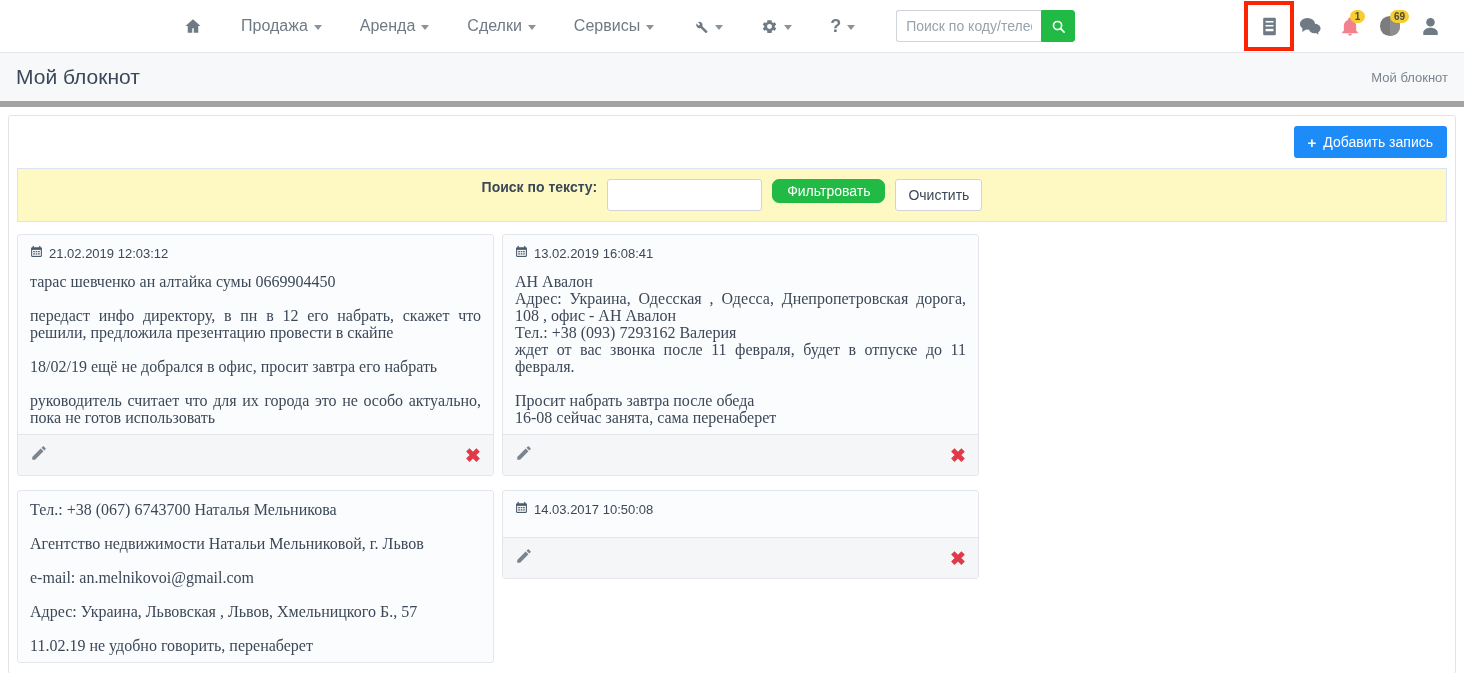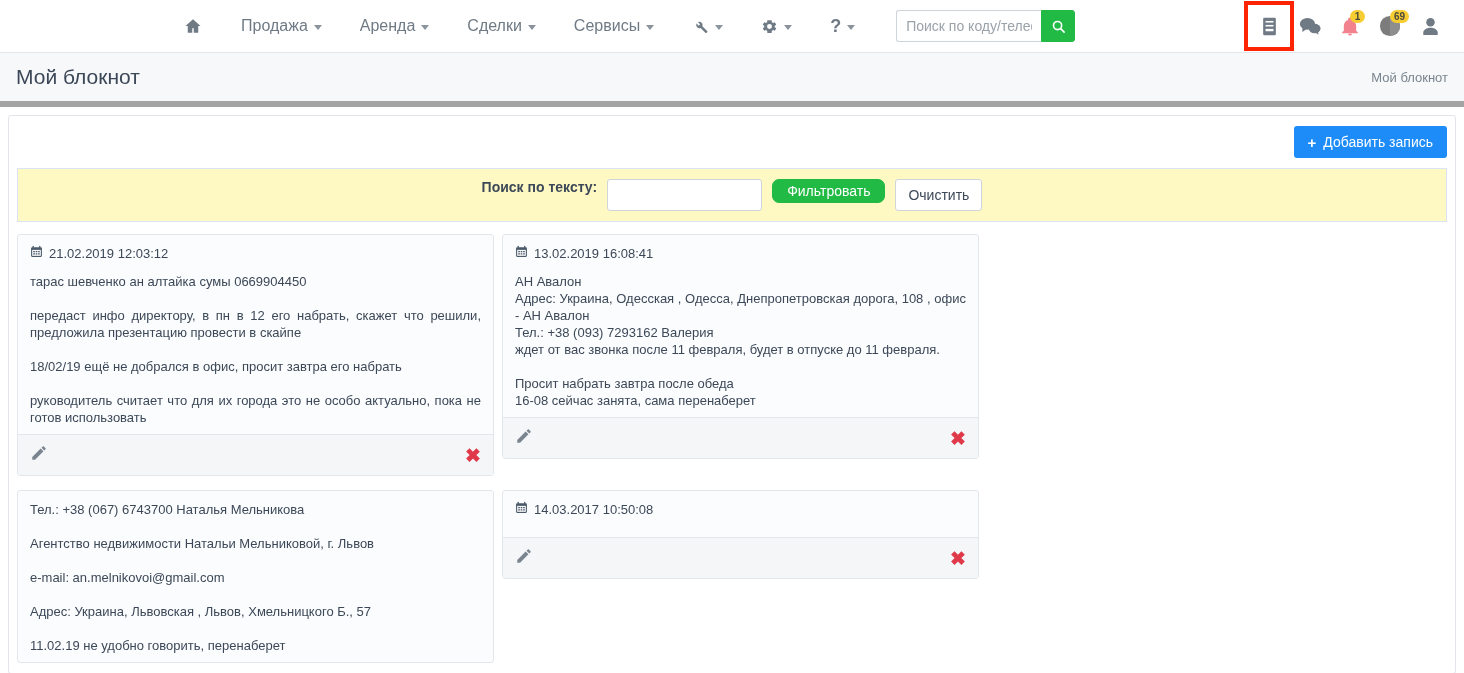--- a/index.html
+++ b/index.html
@@ -233,25 +233,26 @@
   }
   .note-date {
     display: flex;
     align-items: center;
     gap: 6px;
     font-size: 13px;
     color: #3c4858;
     margin-bottom: 12px;
   }
   .note-text {
-    font-size: 13px;
+    font-size: 16px;
     line-height: 17px;
     color: #3c4858;
     text-align: justify;
     white-space: pre-wrap;
+    font-family: Liberation Serif, serif;
   }
   .note-footer {
     height: 41px;
     background: #f4f6f8;
     border-top: 1px solid #e3e7eb;
     display: flex;
     align-items: center;
     justify-content: space-between;
     padding: 0 12px;
   }

